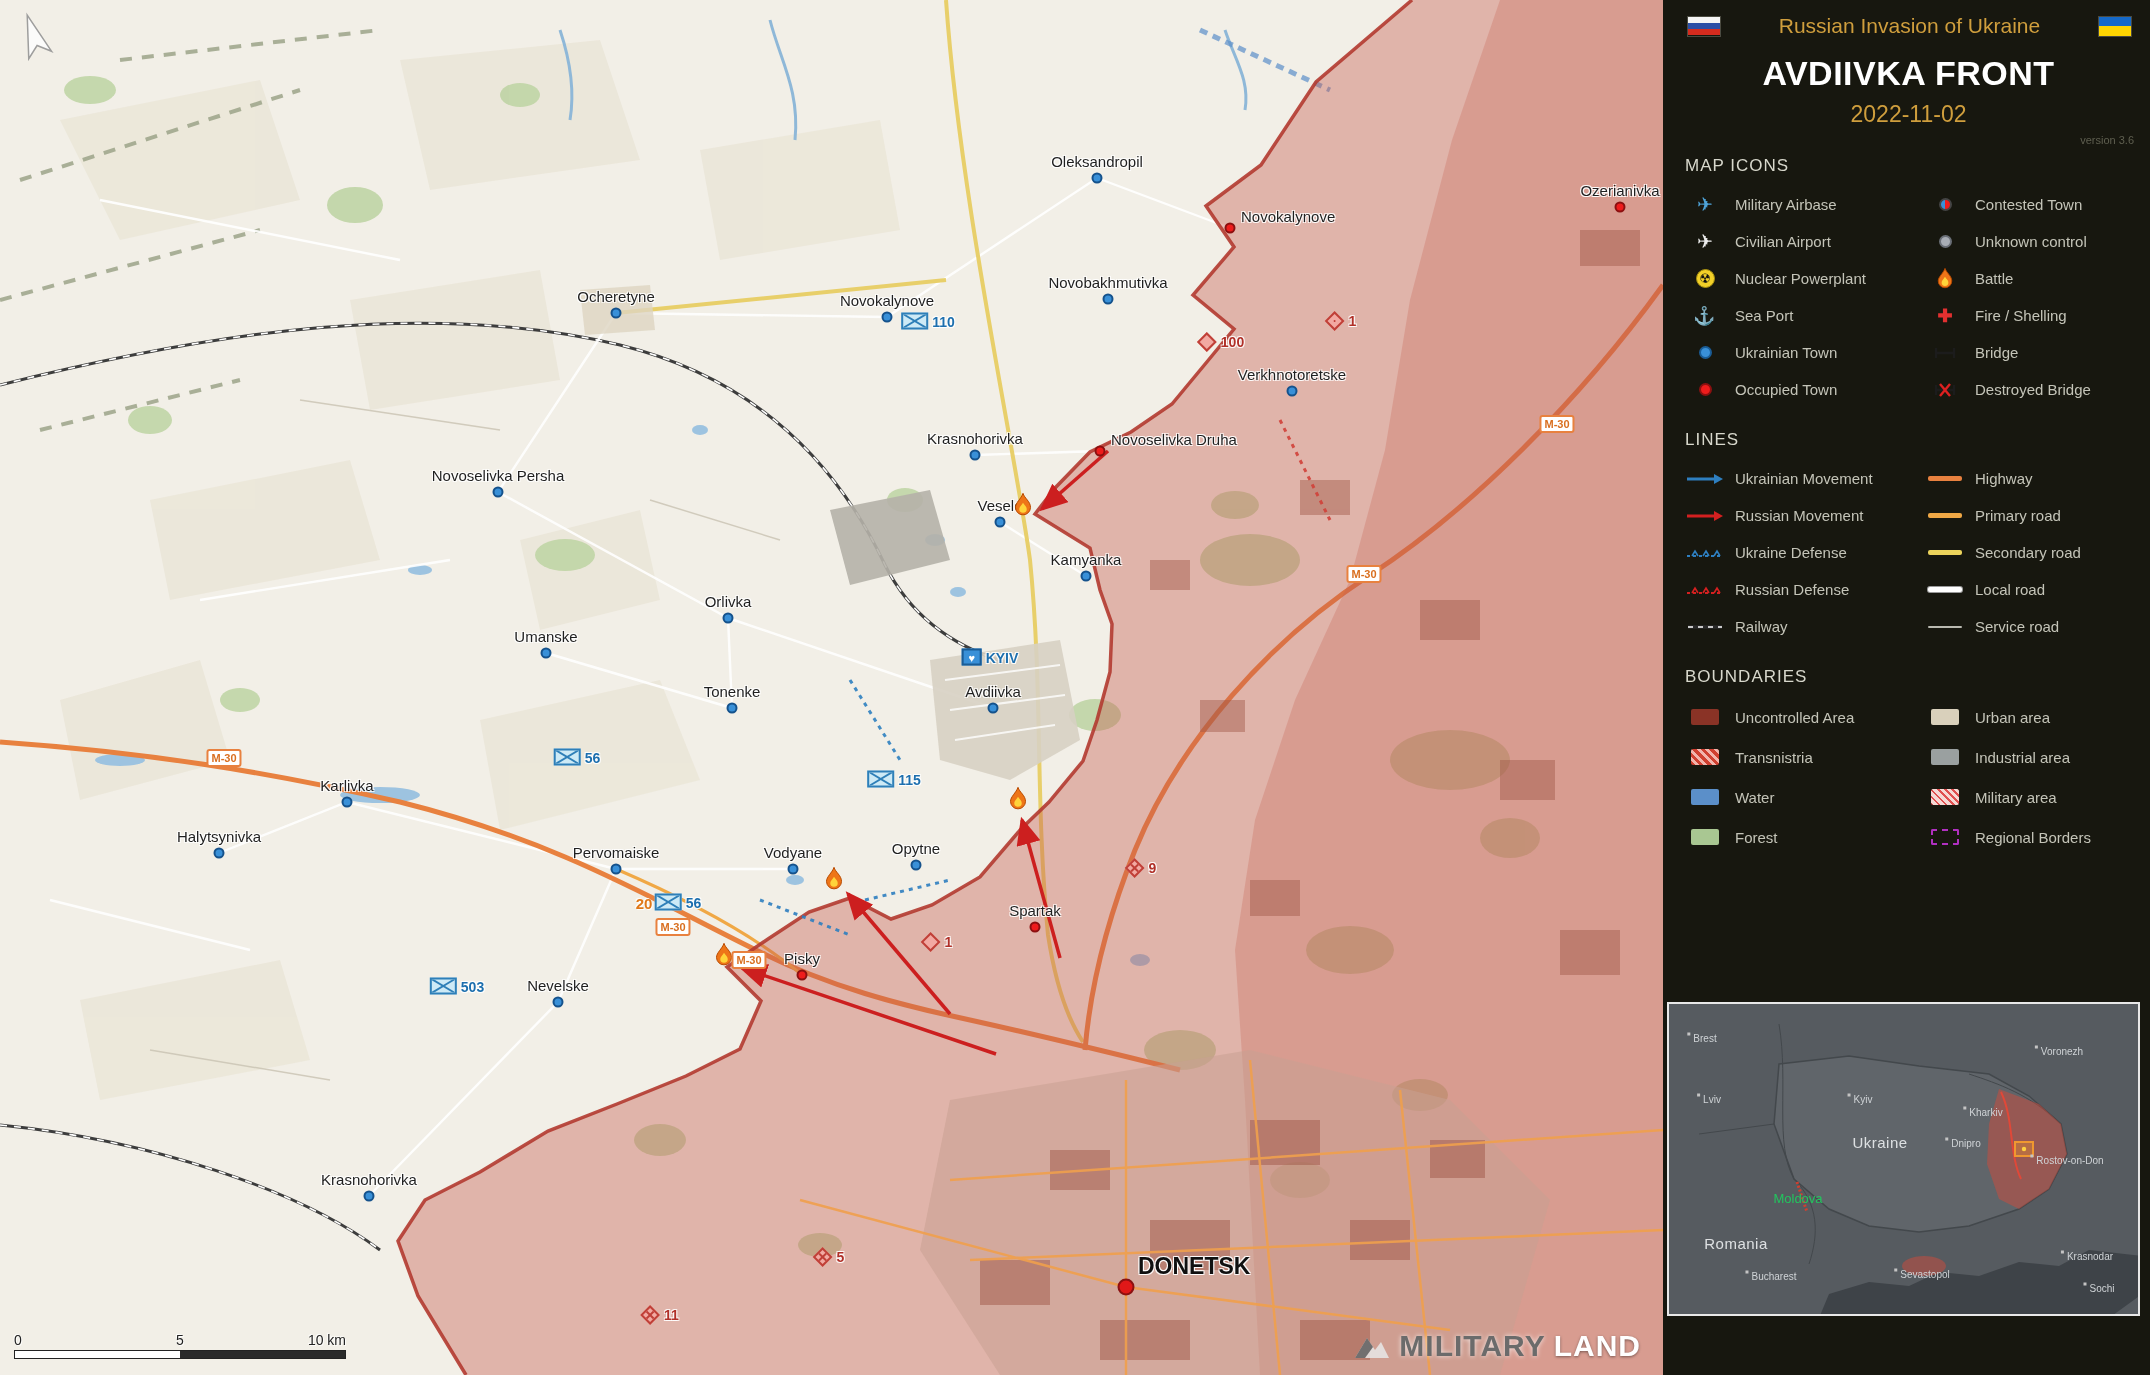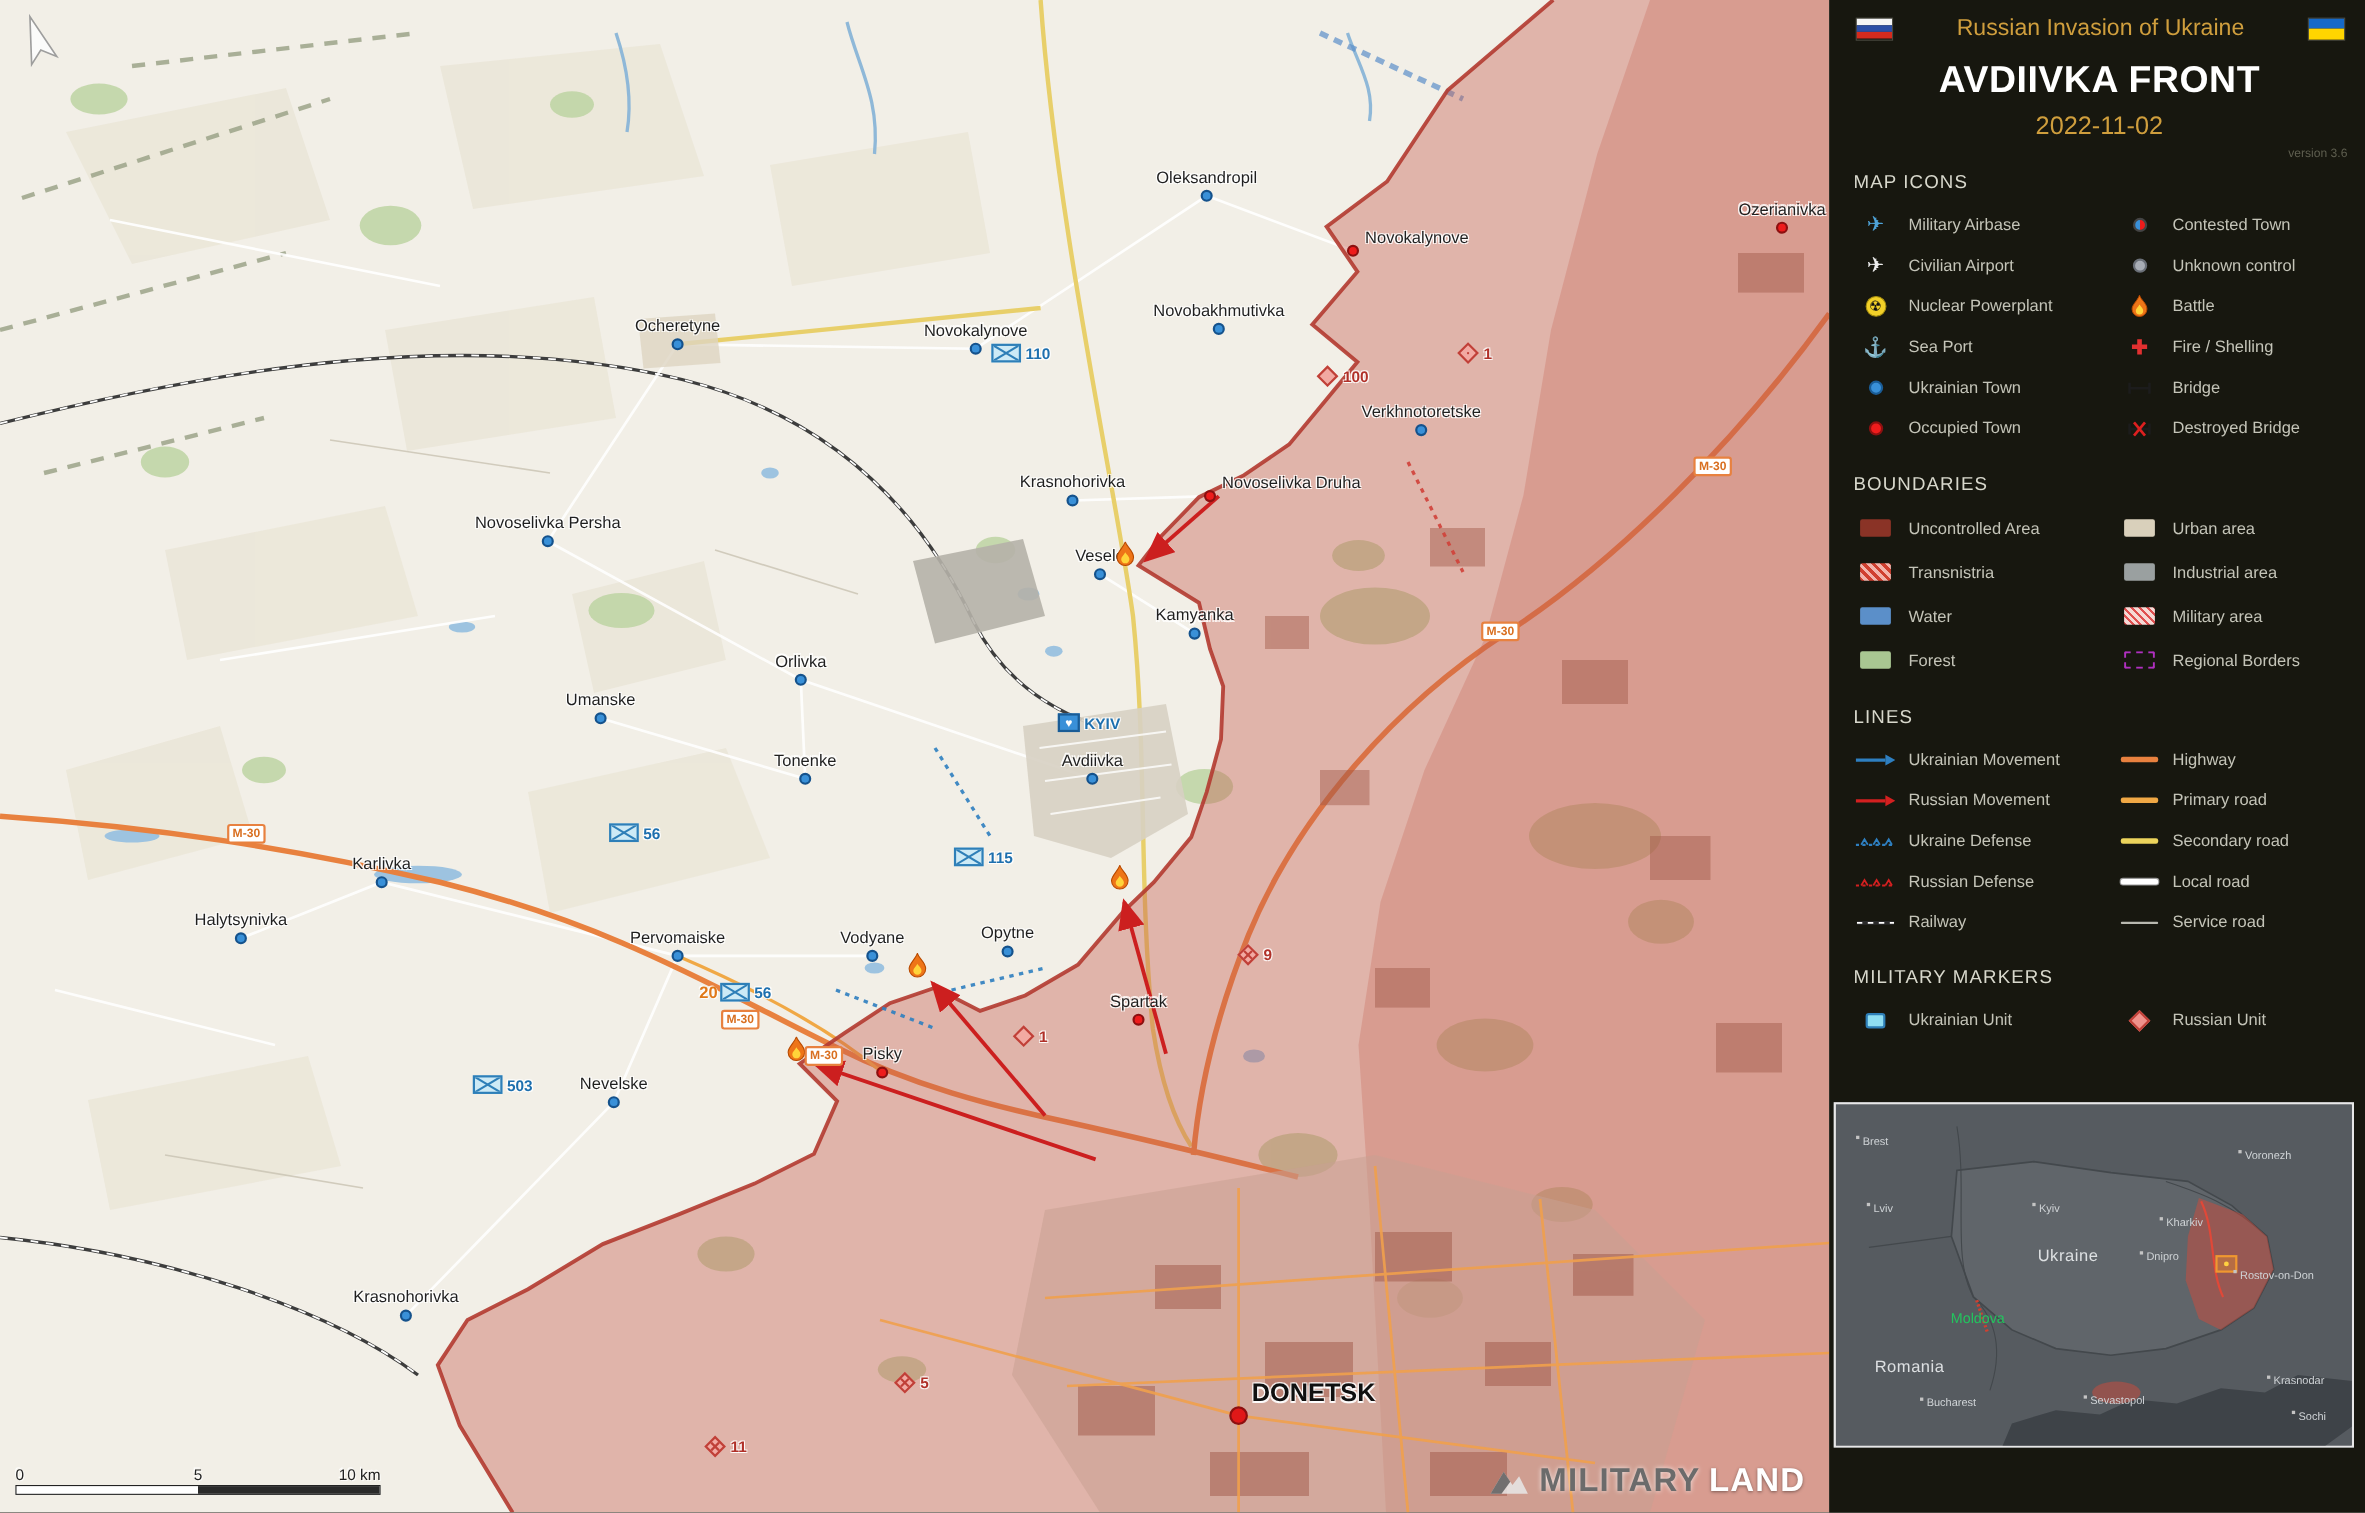--- a/index.html
+++ b/index.html
@@ -613,74 +613,20 @@
                 <path d="M3 2 L3 12 M21 2 L21 12 M3 7 L21 7" stroke="#1c1c1c" stroke-width="2.4"></path>
                 <path d="M7 1 L17 13 M17 1 L7 13" stroke="#dd2020" stroke-width="2.4"></path>
               </svg>
             </span>
             <span class="llabel">Destroyed Bridge</span>
           </div>
         </div>
     </section>
 
     <section class="legend-sec">
-      <h2 class="sec-title">BOUNDARIES</h2>
-      <div class="legend-grid rows4">
-          <div class="legend-row">
-            <span class="licon">
-              <span class="sw" style="background:#8a3326"></span>
-            </span>
-            <span class="llabel">Uncontrolled Area</span>
-          </div>
-          <div class="legend-row">
-            <span class="licon">
-              <span class="sw" style="background:repeating-linear-gradient(45deg,#d04030 0 3px,#f2b4ac 3px 6px)"></span>
-            </span>
-            <span class="llabel">Transnistria</span>
-          </div>
-          <div class="legend-row">
-            <span class="licon">
-              <span class="sw" style="background:#5b8fc9"></span>
-            </span>
-            <span class="llabel">Water</span>
-          </div>
-          <div class="legend-row">
-            <span class="licon">
-              <span class="sw" style="background:#a9c792"></span>
-            </span>
-            <span class="llabel">Forest</span>
-          </div>
-          <div class="legend-row">
-            <span class="licon">
-              <span class="sw" style="background:#d9d0bb"></span>
-            </span>
-            <span class="llabel">Urban area</span>
-          </div>
-          <div class="legend-row">
-            <span class="licon">
-              <span class="sw" style="background:#9aa0a0"></span>
-            </span>
-            <span class="llabel">Industrial area</span>
-          </div>
-          <div class="legend-row">
-            <span class="licon">
-              <span class="sw" style="background:repeating-linear-gradient(45deg,#e05050 0 2px,#f6d9d5 2px 5px)"></span>
-            </span>
-            <span class="llabel">Military area</span>
-          </div>
-          <div class="legend-row">
-            <span class="licon">
-              <span class="sw" style="background:transparent;border:2px dashed #b030c0"></span>
-            </span>
-            <span class="llabel">Regional Borders</span>
-          </div>
-        </div>
-    </section>
-
-    <section class="legend-sec">
       <h2 class="sec-title">LINES</h2>
       <div class="legend-grid rows5">
           <div class="legend-row">
             <span class="licon">
               <svg width="36" height="12" viewBox="0 0 36 12">
                 <line x1="0" y1="6" x2="27" y2="6" stroke="#2e7fc0" stroke-width="3"></line>
                 <path d="M27 1 L36 6 L27 11 Z" fill="#2e7fc0"></path>
               </svg>
             </span>
             <span class="llabel">Ukrainian Movement</span>
@@ -748,36 +694,73 @@
           <div class="legend-row">
             <span class="licon">
               <span class="lbar" style="background:#b9b9b0;height:2px"></span>
             </span>
             <span class="llabel">Service road</span>
           </div>
         </div>
     </section>
 
     <section class="legend-sec">
-      <h2 class="sec-title">MILITARY MARKERS</h2>
-      <div class="legend-grid rows1">
-          <div class="legend-row">
-            <span class="licon">
-              <span class="sw" style="background:#8fdef2;border:2px solid #2e7fb8;width:18px;height:14px;border-radius:3px"></span>
-            </span>
-            <span class="llabel">Ukrainian Unit</span>
-          </div>
-          <div class="legend-row">
-            <span class="licon">
-              <span class="rdico"></span>
-            </span>
-            <span class="llabel">Russian Unit</span>
+      <h2 class="sec-title">BOUNDARIES</h2>
+      <div class="legend-grid rows4">
+          <div class="legend-row">
+            <span class="licon">
+              <span class="sw" style="background:#8a3326"></span>
+            </span>
+            <span class="llabel">Uncontrolled Area</span>
+          </div>
+          <div class="legend-row">
+            <span class="licon">
+              <span class="sw" style="background:repeating-linear-gradient(45deg,#d04030 0 3px,#f2b4ac 3px 6px)"></span>
+            </span>
+            <span class="llabel">Transnistria</span>
+          </div>
+          <div class="legend-row">
+            <span class="licon">
+              <span class="sw" style="background:#5b8fc9"></span>
+            </span>
+            <span class="llabel">Water</span>
+          </div>
+          <div class="legend-row">
+            <span class="licon">
+              <span class="sw" style="background:#a9c792"></span>
+            </span>
+            <span class="llabel">Forest</span>
+          </div>
+          <div class="legend-row">
+            <span class="licon">
+              <span class="sw" style="background:#d9d0bb"></span>
+            </span>
+            <span class="llabel">Urban area</span>
+          </div>
+          <div class="legend-row">
+            <span class="licon">
+              <span class="sw" style="background:#9aa0a0"></span>
+            </span>
+            <span class="llabel">Industrial area</span>
+          </div>
+          <div class="legend-row">
+            <span class="licon">
+              <span class="sw" style="background:repeating-linear-gradient(45deg,#e05050 0 2px,#f6d9d5 2px 5px)"></span>
+            </span>
+            <span class="llabel">Military area</span>
+          </div>
+          <div class="legend-row">
+            <span class="licon">
+              <span class="sw" style="background:transparent;border:2px dashed #b030c0"></span>
+            </span>
+            <span class="llabel">Regional Borders</span>
           </div>
         </div>
     </section>
+
 
     <div class="minimap">
       <svg width="473" height="314" viewBox="0 0 473 314">
         <rect x="0" y="0" width="473" height="314" fill="#565b60"></rect>
         <path d="M150 314 L160 290 200 278 240 282 270 268 310 272 350 258 390 262 420 246 473 252 473 290 440 314 Z" fill="#3e4348"></path>
         <polygon points="110,60 180,52 250,62 320,70 360,92 392,120 398,150 380,185 350,205 300,222 250,228 200,222 160,205 125,175 105,120" fill="#60656a" stroke="#43484c" stroke-width="1.5"></polygon>
         <g stroke="#43484c" stroke-width="1" fill="none">
           <path d="M110 20 C120 80 105 140 125 175"></path>
           <path d="M125 175 C150 200 150 230 140 260"></path>
           <path d="M392 120 C360 90 330 80 300 70"></path>

